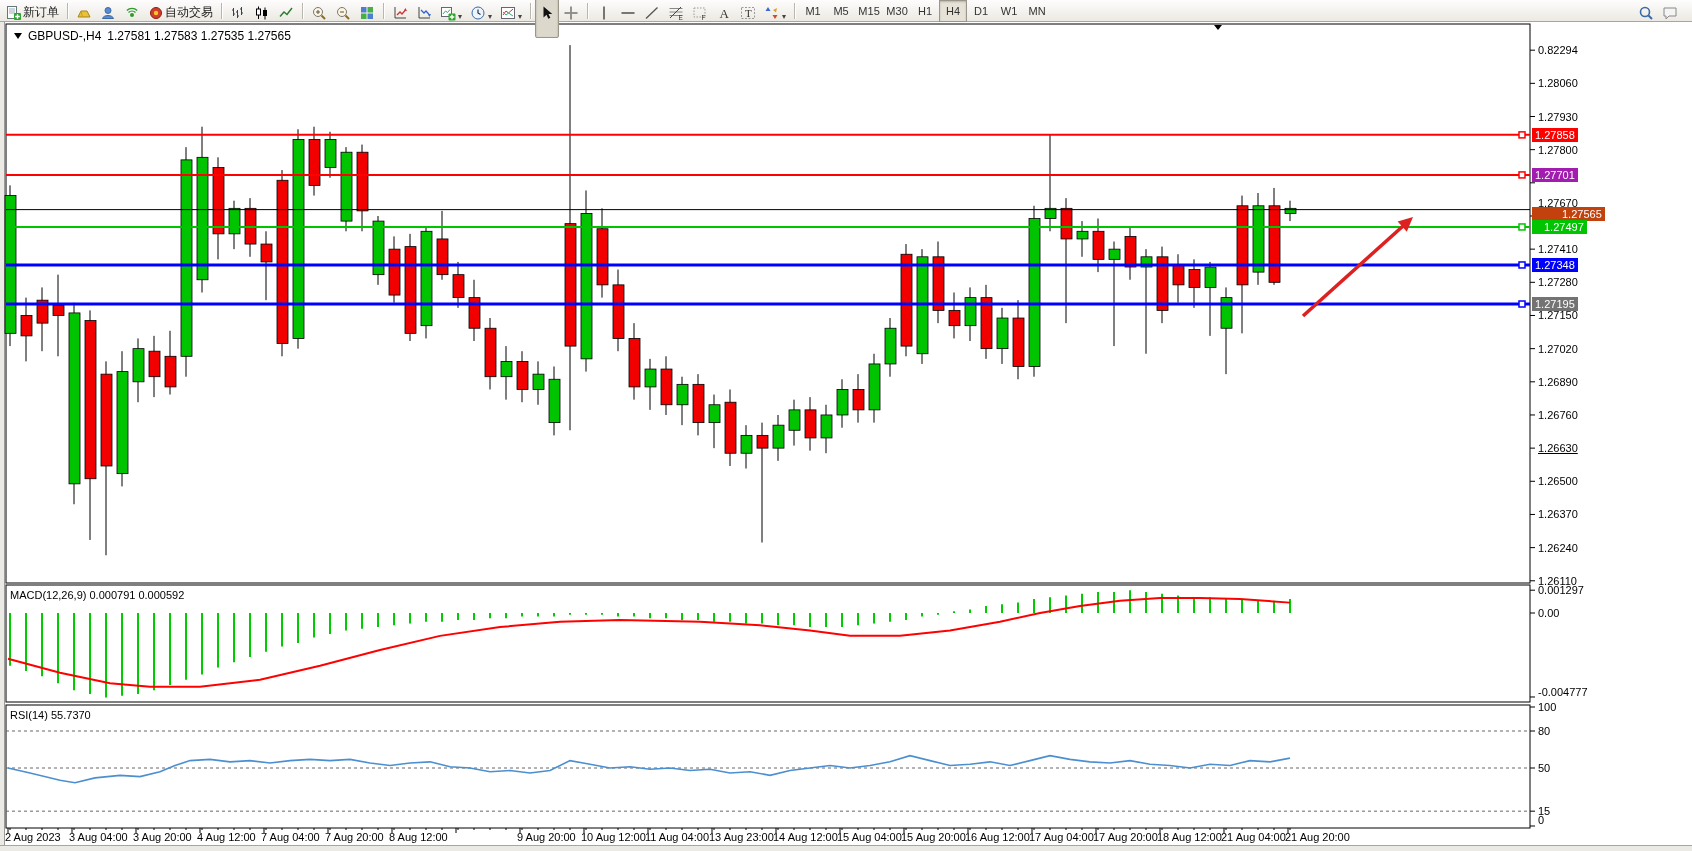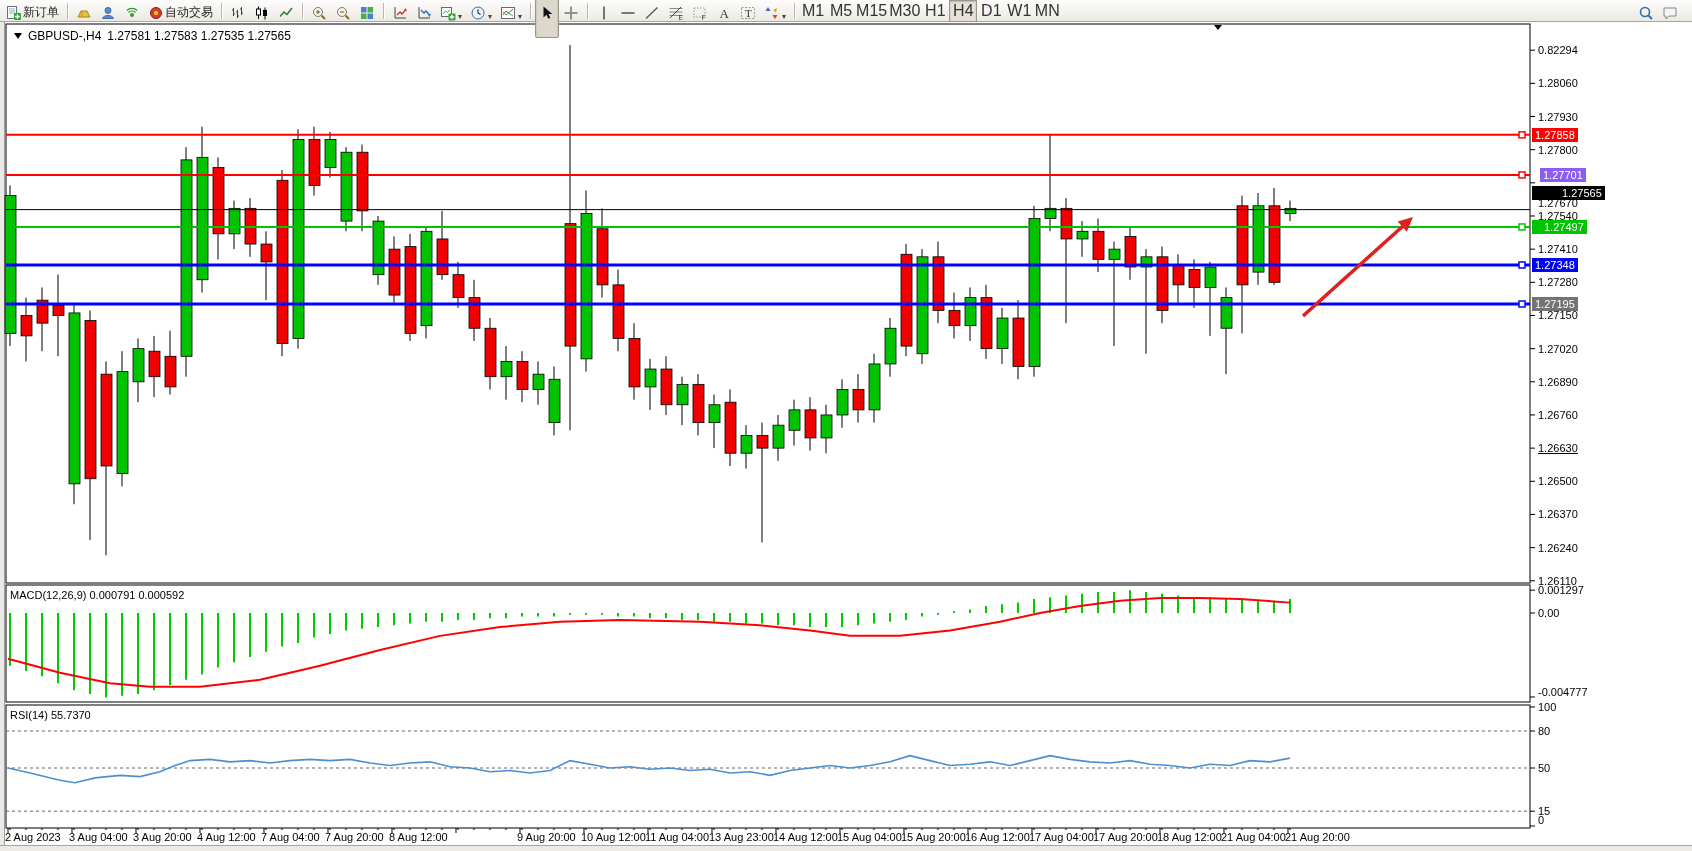--- a/index.html
+++ b/index.html
@@ -7,21 +7,21 @@
   .app{position:relative;width:1692px;height:851px;background:#fff;}
   
   .toolbar{position:absolute;left:0;top:0;width:1692px;height:22px;
     background:linear-gradient(#fdfdfd,#ece9e2);border-bottom:1px solid #a6a6a6;
     display:flex;align-items:center;padding:0 2px;box-sizing:border-box;font-size:12px;color:#222;z-index:10;}
   .tb-btn{height:20px;display:flex;align-items:flex-end;gap:1px;padding:16px 3px;border:1px solid transparent;border-radius:2px;cursor:default;white-space:nowrap;}
   .tb-btn.pressed{background:#dcd8cc;border:1px solid #9a968a;box-shadow:inset 0 1px 2px rgba(0,0,0,.25);}
   .tb-sep{width:1px;height:16px;background:#b9b6ae;margin:0 4px;box-shadow:1px 0 0 #fff;}
   .tb-icon{width:16px;height:16px;display:inline-block;}
   .tb-caret{font-size:8px;color:#444;margin-left:1px;}
-  .tf-btn{height:20px;min-width:26px;display:flex;align-items:center;justify-content:center;font-size:16px;color:#333;border:1px solid transparent;}
+  .tf-btn{height:20px;min-width:26px;display:flex;align-items:center;justify-content:center;font-size:11px;color:#333;border:1px solid transparent;}
   .tf-btn.pressed{background:#e6e2d8;border:1px solid #9a968a;box-shadow:inset 0 1px 2px rgba(0,0,0,.2);}
   .tb-spacer{flex:1;}
   .chat-wrap{position:relative;margin-right:8px;}
   .chat-badge{position:absolute;top:-4px;right:-7px;background:#e03423;color:#fff;font-size:9px;
     border-radius:7px;min-width:13px;height:13px;line-height:13px;text-align:center;border:1px solid #fff;}
   
   .left-edge{position:absolute;left:0;top:22px;width:4px;height:823px;background:#eceae4;border-right:1px solid #9a9a9a;}
   .bottom-edge{position:absolute;left:0;top:845px;width:1692px;height:6px;background:#eceae4;border-top:1px solid #a6a6a6;}
   svg.chart{position:absolute;left:0;top:0;}
   .overlay{position:absolute;color:#000;white-space:nowrap;}
@@ -708,21 +708,21 @@
       <div class="overlay date-label" style="left: 901px;">15 Aug 20:00</div>
       <div class="overlay date-label" style="left: 965px;">16 Aug 12:00</div>
       <div class="overlay date-label" style="left: 1029px;">17 Aug 04:00</div>
       <div class="overlay date-label" style="left: 1093px;">17 Aug 20:00</div>
       <div class="overlay date-label" style="left: 1157px;">18 Aug 12:00</div>
       <div class="overlay date-label" style="left: 1221px;">21 Aug 04:00</div>
       <div class="overlay date-label" style="left: 1285px;">21 Aug 20:00</div>
     </div>
   <div id="badges">
       <div class="overlay badge" style="top: 127.869px; background: rgb(255, 0, 0);">1.27858</div>
-      <div class="overlay badge" style="top: 167.919px; background: #8b5cf6; margin-left: 8px;">1.27701</div>
-      <div class="overlay badge" style="top: 186px; background: #000000; padding-left: 30px;">1.27565</div>
+      <div class="overlay badge" style="top: 167.919px; background: #a21caf;">1.27701</div>
+      <div class="overlay badge" style="top: 207px; background: #c2410c; padding-left: 30px;">1.27565</div>
       <div class="overlay badge" style="top: 219.96px; background: rgb(0, 196, 0); padding-left: 12px;">1.27497</div>
       <div class="overlay badge" style="top: 257.97px; background: rgb(0, 0, 255);">1.27348</div>
       <div class="overlay badge" style="top: 297px; background: #737373;">1.27195</div>
     </div>
 
   <div class="bottom-edge"></div>
 </div>
 
 </body></html>

